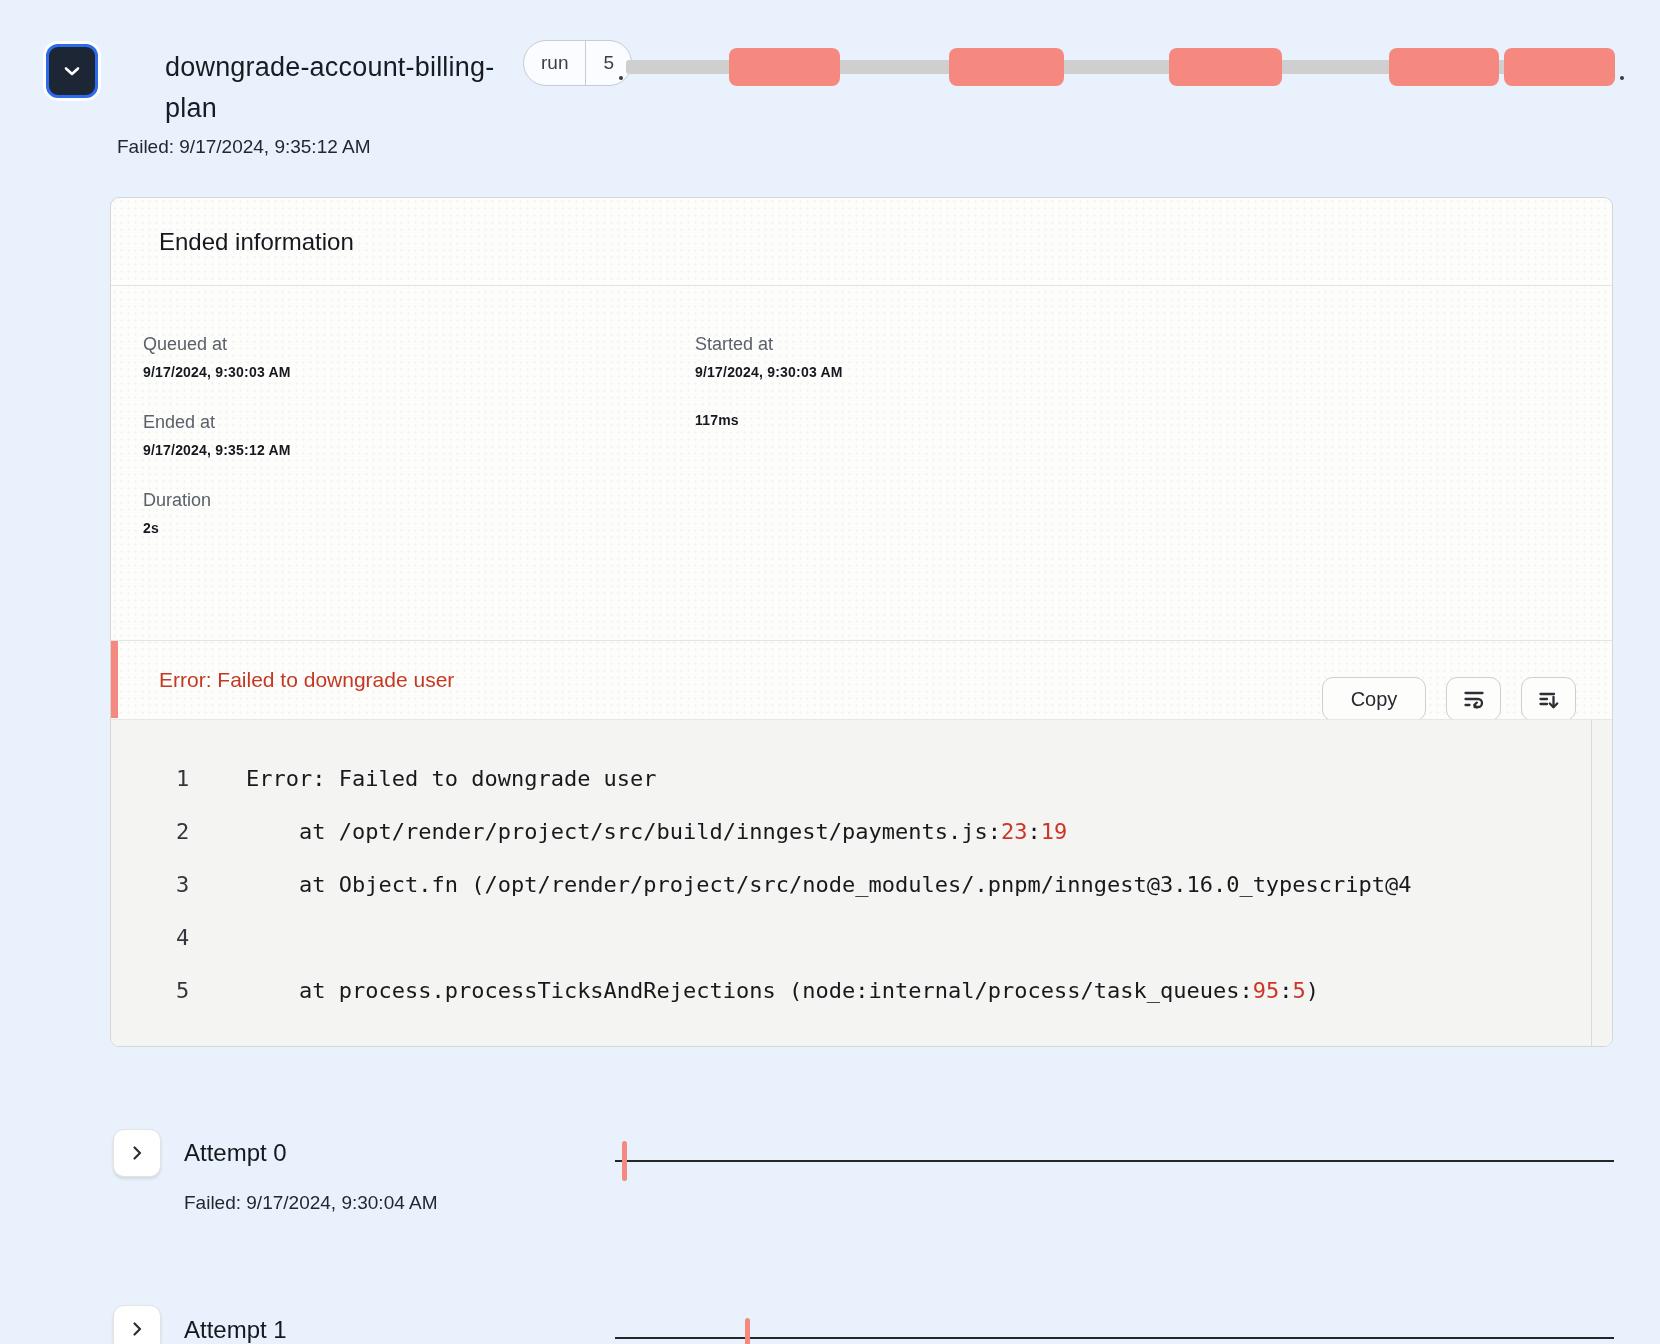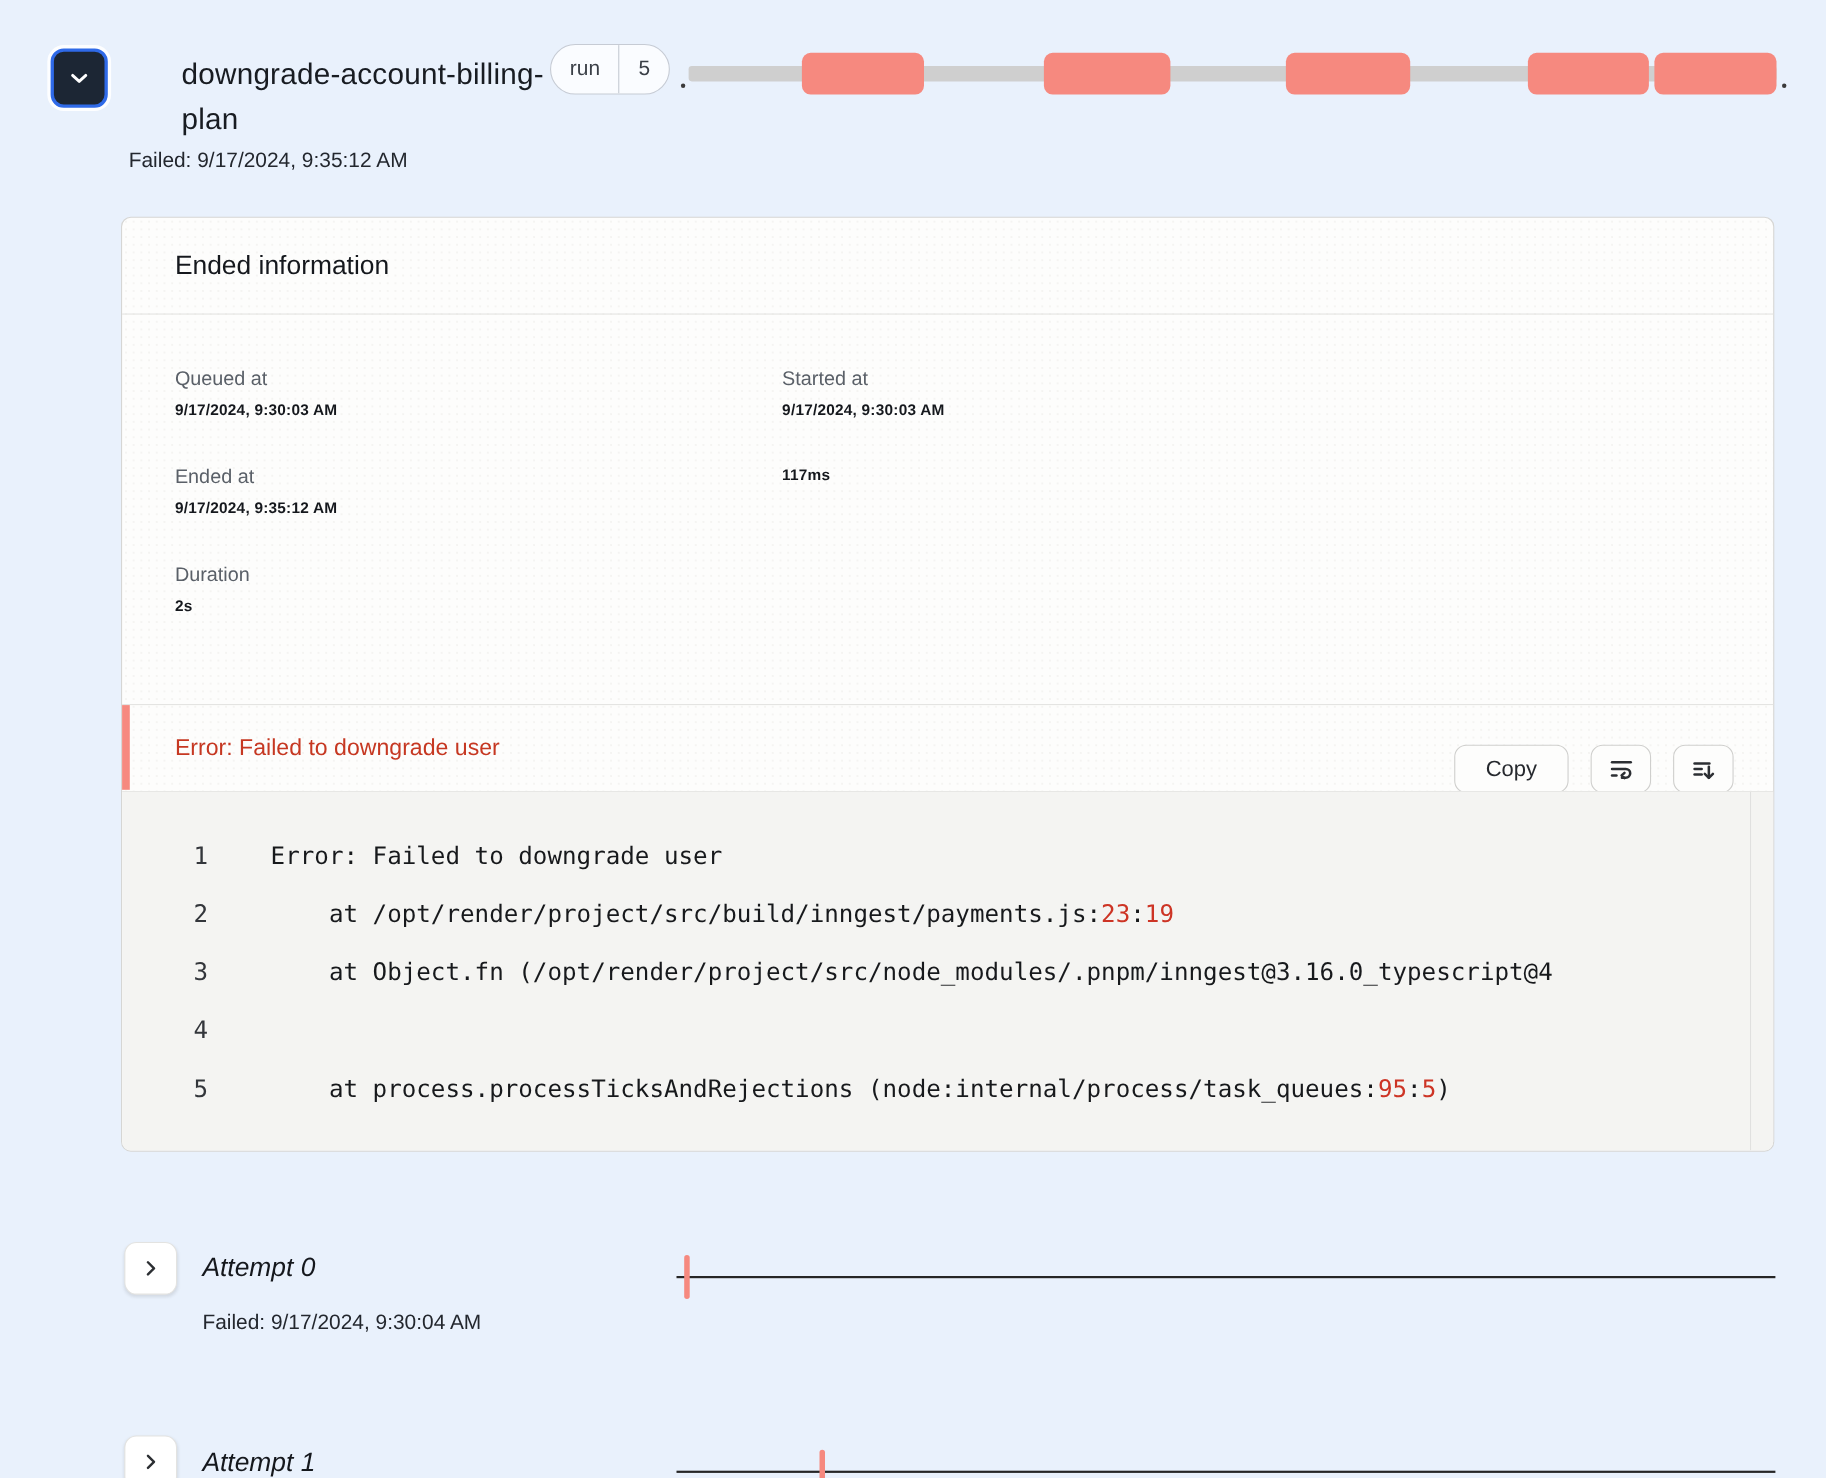--- a/index.html
+++ b/index.html
@@ -18,21 +18,21 @@
   }
   .page-title{
     position:absolute;left:117px;top:47px;width:380px;
     font-size:27px;line-height:41px;font-weight:500;color:#181c22;letter-spacing:.2px;margin-left:48px;
   }
   .page-status{
     position:absolute;left:117px;top:136px;
     font-size:19px;color:#23272e;
   }
   .run-badge{
-    position:absolute;left:500px;top:40px;height:46px;border-radius:24px;
+    position:absolute;left:523px;top:40px;height:46px;border-radius:24px;
     border:1.5px solid #c6cbd4;background:#fafcff;display:flex;align-items:stretch;
     overflow:hidden;box-sizing:border-box;
   }
   .run-badge .cell{
     display:flex;align-items:center;justify-content:center;
     font-size:19px;color:#3a3f47;padding:0 17px;
   }
   .run-badge .cell + .cell{border-left:1.5px solid #c6cbd4;}
   .timeline-track{
     position:absolute;left:626px;top:60px;width:989px;height:14px;
@@ -50,21 +50,21 @@
     background:#fdfdfc;border:1px solid #d6d6d4;border-radius:9px;
     background-image:radial-gradient(rgba(80,75,50,.05) 1px, transparent 1.3px);
     background-size:7px 7px;
   }
   .panel-header{
     height:88px;display:flex;align-items:center;padding-left:48px;
     border-bottom:1px solid #e4e4e2;box-sizing:border-box;
     font-size:24px;font-weight:500;color:#15181d;
   }
   .details{
-    padding:48px 48px 0;display:grid;grid-template-columns:552px 1fr;row-gap:43px;
+    padding:48px 32px 0;display:grid;grid-template-columns:552px 1fr;row-gap:32px;
   }
   .field .flabel{font-size:18px;color:#5a6068;margin-bottom:9px;}
   .field .fvalue{font-size:14px;font-weight:600;color:#15181d;letter-spacing:.2px;}
   .error-band{
     position:absolute;left:0;right:0;top:442px;height:78px;box-sizing:border-box;
     border-top:1px solid #e4e4e2;display:flex;align-items:center;
   }
   .error-band::before{
     content:"";position:absolute;left:0;top:0;bottom:0;width:7px;background:#f6897f;
   }
@@ -95,21 +95,21 @@
   }
   .code-line .lnum{width:70px;flex:0 0 auto;color:#33363b;}
   .code-line .tok-red{color:#cd3425;}
   
   .attempt-toggle{
     position:absolute;width:48px;height:48px;background:#fff;
     border:1px solid #e3e3e1;border-radius:11px;
     box-shadow:0 2px 3px rgba(40,40,40,.12);
     display:flex;align-items:center;justify-content:center;cursor:pointer;box-sizing:border-box;
   }
-  .attempt-label{position:absolute;font-size:24px;font-weight:500;color:#15181d;font-style:italic;}
+  .attempt-label{position:absolute;font-size:24px;font-weight:500;color:#15181d;}
   .attempt-status{position:absolute;font-size:19px;color:#23272e;}
   .attempt-line{position:absolute;left:615px;width:999px;height:2px;background:#262626;}
   .attempt-tick{position:absolute;width:5px;height:40px;background:#f6897f;border-radius:3px;}
   svg{display:block;}
 </style>
 </head>
 <body>
 
 <button class="expand-btn">
   <span>

